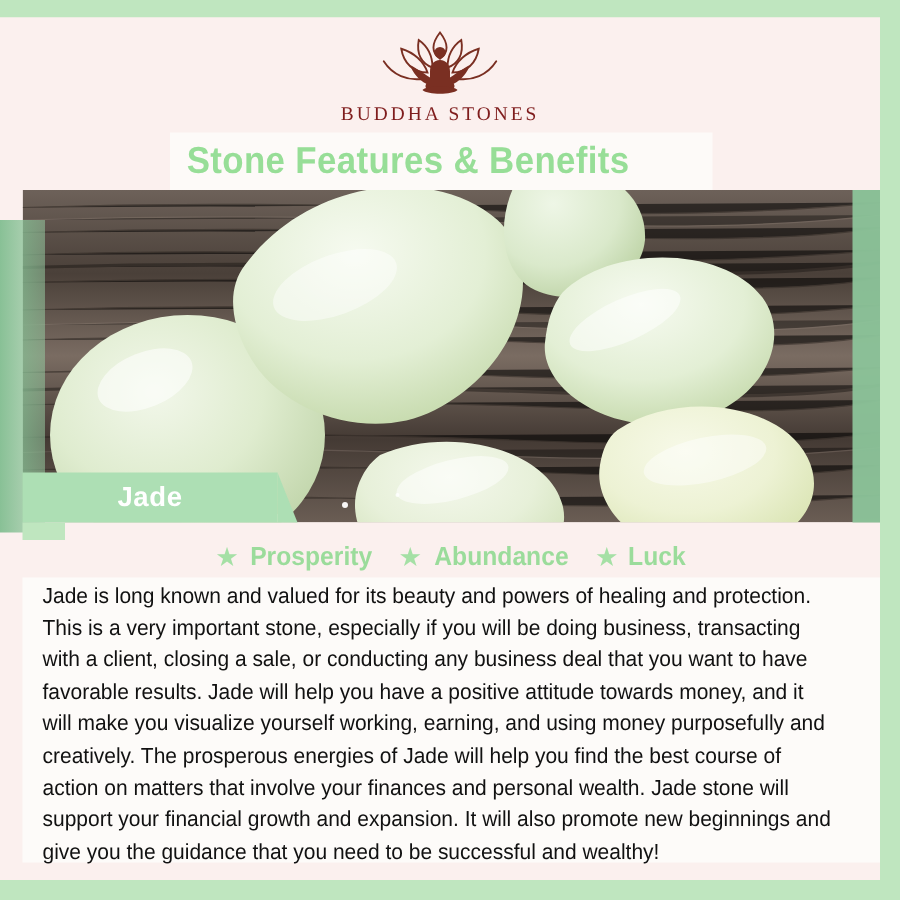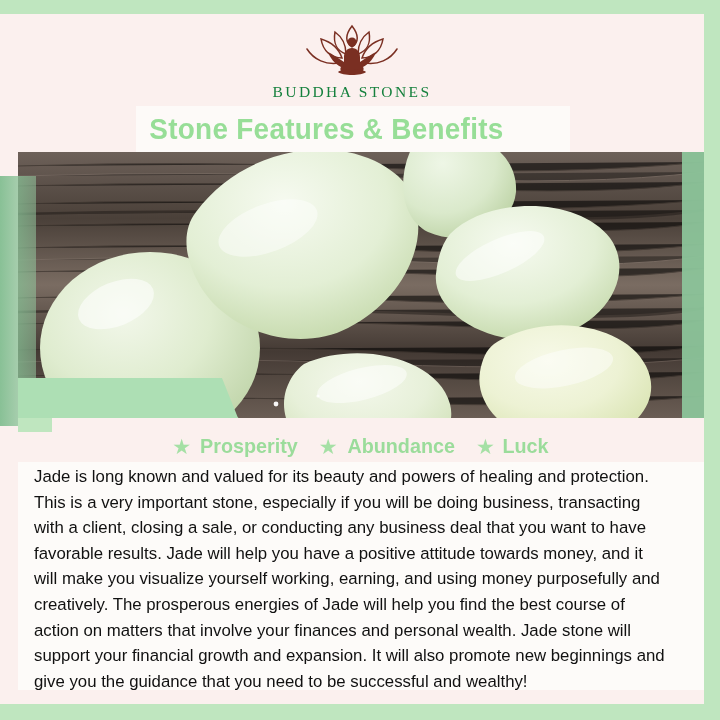--- a/index.html
+++ b/index.html
@@ -60,21 +60,21 @@
     display: block;
     margin: 0 auto;
     width: 106px;
     height: 62px;
   }
   .logo-text {
     margin-top: 3px;
     font-family: "Liberation Serif", serif;
     font-size: 15.5px;
     letter-spacing: 2.4px;
-    color: #15803d;
+    color: #7f1d1d;
     font-weight: 400;
   }
 
   
   .title-banner {
     position: absolute;
     left: 136px; top: 106px;
     width: 434px; height: 46px;
     background: #fdfaf8;
     display: flex;
@@ -349,20 +349,21 @@
         </g>
       </g>
     </svg>
   </div>
 
   <div class="accent-left-soft"></div>
   <div class="accent-right"></div>
 
   <div class="jade-band"></div>
   <div class="jade-band-angle"></div>
+  <div class="jade-label">Jade</div>
   <div class="jade-foot"></div>
 
   <div class="benefits">
     <div class="benefit">
       <span class="star">★</span>
       <span class="benefit-label">Prosperity</span>
     </div>
     <div class="benefit">
       <span class="star">★</span>
       <span class="benefit-label">Abundance</span>

